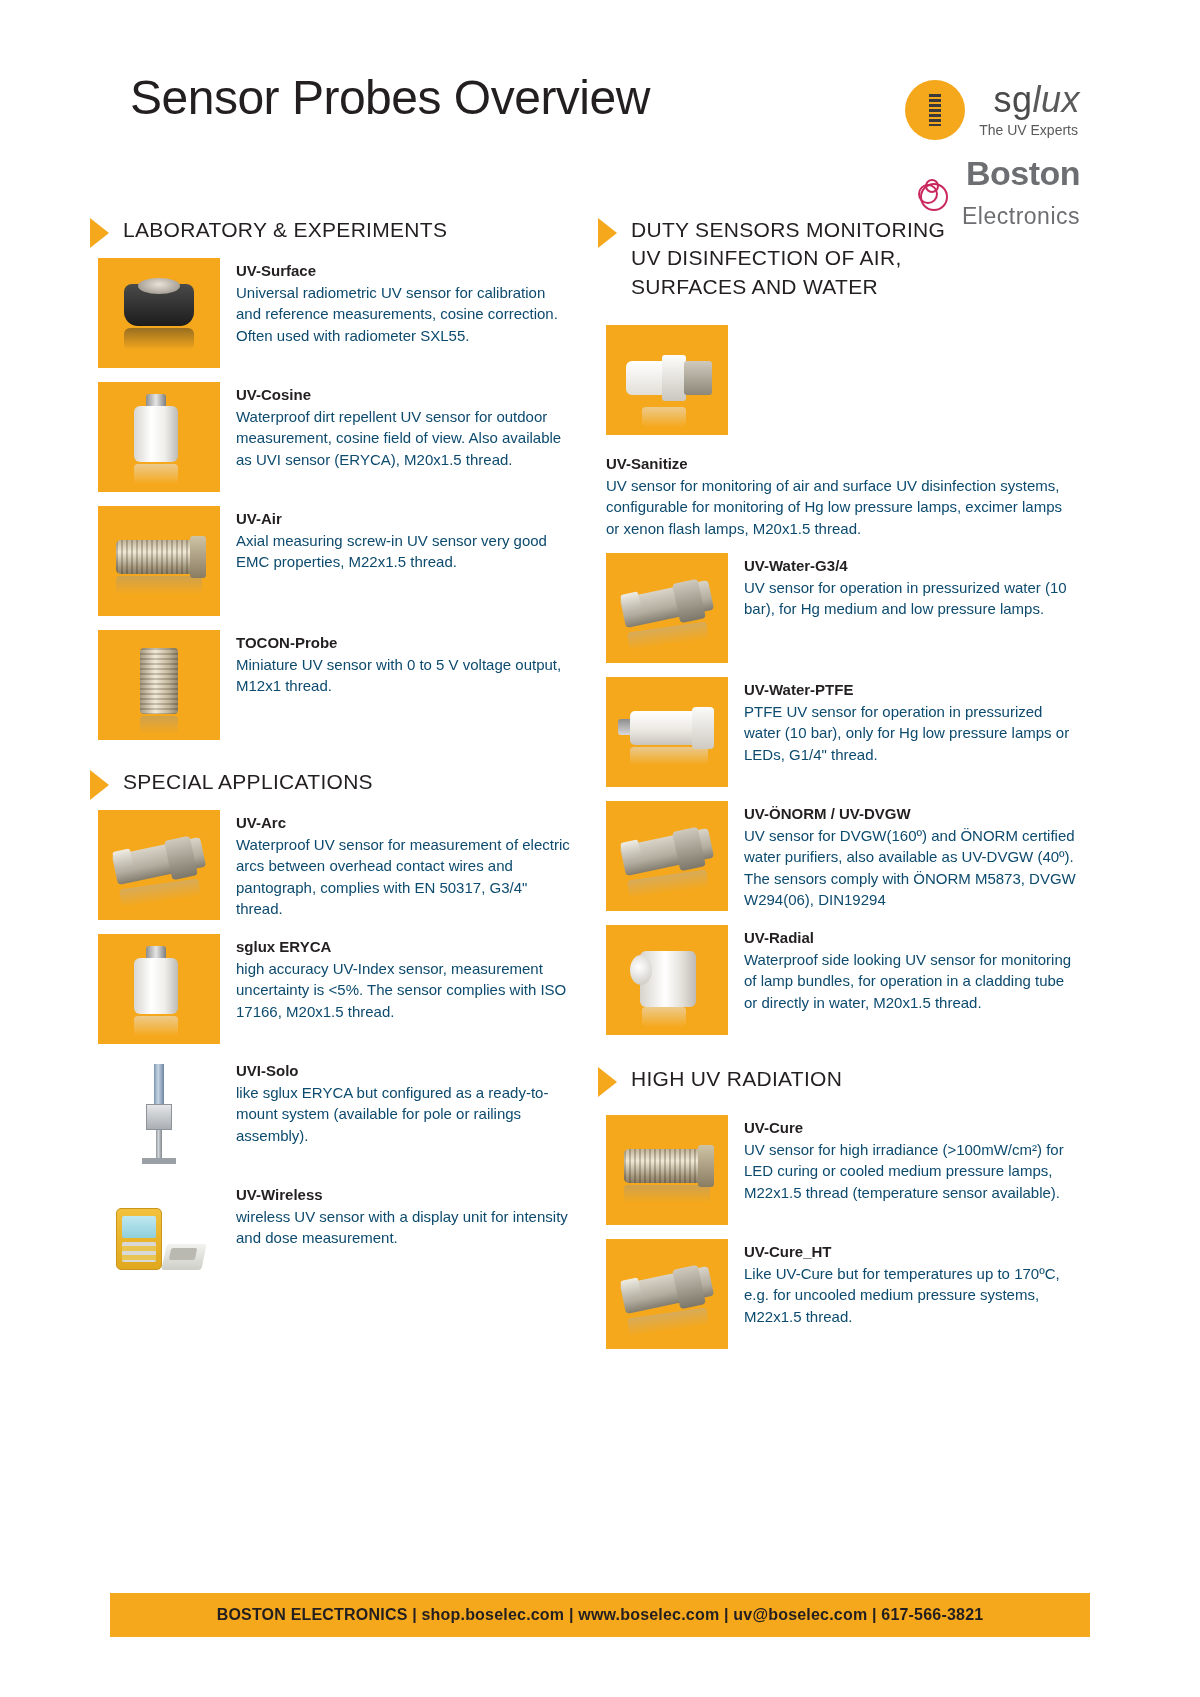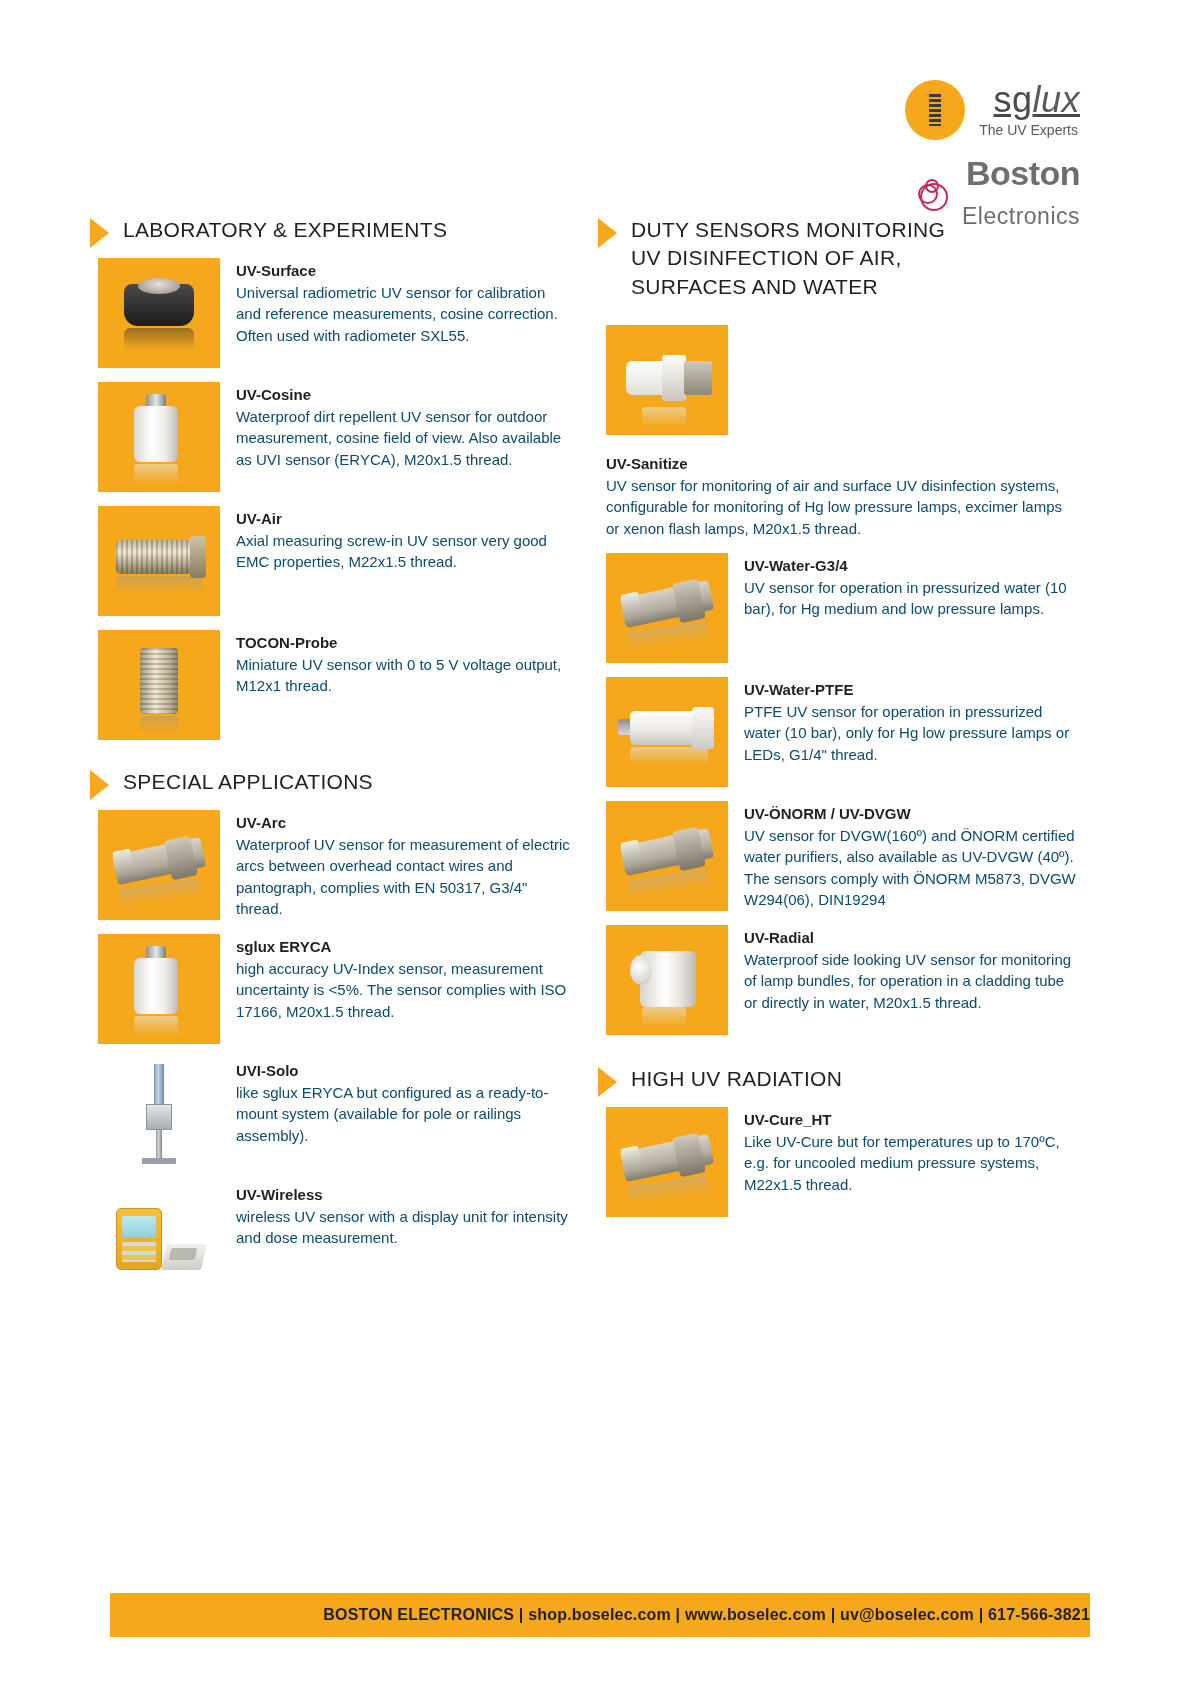--- a/index.html
+++ b/index.html
@@ -60,21 +60,20 @@
     left: 24px; top: 14px;
     width: 12px; height: 32px;
     background: repeating-linear-gradient(to bottom,
         #3a3a3a 0px, #3a3a3a 3px, #f5a81c 3px, #f5a81c 5px);
   }
   .sglux-word {
     font-size: 36px;
     color: #4a4a4a;
     letter-spacing: 0.5px;
     line-height: 1;
-    text-decoration: underline;
   }
   .sglux-word .lux { font-style: italic; color:#5a5a5a;}
   .sglux-tag {
     font-size: 14px;
     color: #5a5a5a;
     margin-top: 4px;
     margin-right: 2px;
   }
   .boston-row {
     margin-top: 16px;
@@ -360,35 +359,36 @@
   
   .footer {
     position: absolute;
     left: 110px;
     right: 110px;
     bottom: 60px;
     height: 44px;
     background: #f5a81c;
     display: flex;
     align-items: center;
-    justify-content: flex-end;
+    justify-content: center;
   }
   .footer-text {
     font-size: 16px;
     font-weight: bold;
     color: #231f20;
     letter-spacing: 0.2px;
   }
 </style>
 </head>
 <body>
 
 <div class="page">
 
   <div class="header">
+    <div class="page-title">Sensor Probes Overview</div>
 
     <div class="logos">
       <div class="sglux-row">
         <div class="sglux-mark"></div>
         <div>
           <div class="sglux-word"><span>sg</span><span class="lux">lux</span></div>
           <div class="sglux-tag">The UV Experts</div>
         </div>
       </div>
 
@@ -595,20 +595,32 @@
           <div class="item-name">UV-Radial</div>
           <div class="item-desc">Waterproof side looking UV sensor for monitoring of lamp bundles, for operation in a cladding tube or directly in water, M20x1.5 thread.</div>
         </div>
       </div>
 
       <div class="section-head" style="margin-top:30px;">
         <div class="arrow"></div>
         <div class="section-title">HIGH UV RADIATION</div>
       </div>
 
+      <div class="item" style="margin-top:18px;">
+        <div class="thumb">
+          <div class="sh metal-refl"></div>
+          <div class="sh metal-cyl"></div>
+          <div class="sh metal-thread"></div>
+          <div class="sh metal-head"></div>
+        </div>
+        <div class="item-body">
+          <div class="item-name">UV-Cure</div>
+          <div class="item-desc">UV sensor for high irradiance (&gt;100mW/cm²) for LED curing or cooled medium pressure lamps, M22x1.5 thread (temperature sensor available).</div>
+        </div>
+      </div>
 
       <div class="item">
         <div class="thumb">
           <div class="sh diag-refl"></div>
           <div class="sh diag-body"></div>
           <div class="sh diag-nut"></div>
           <div class="sh diag-tip"></div>
         </div>
         <div class="item-body">
           <div class="item-name">UV-Cure_HT</div>

